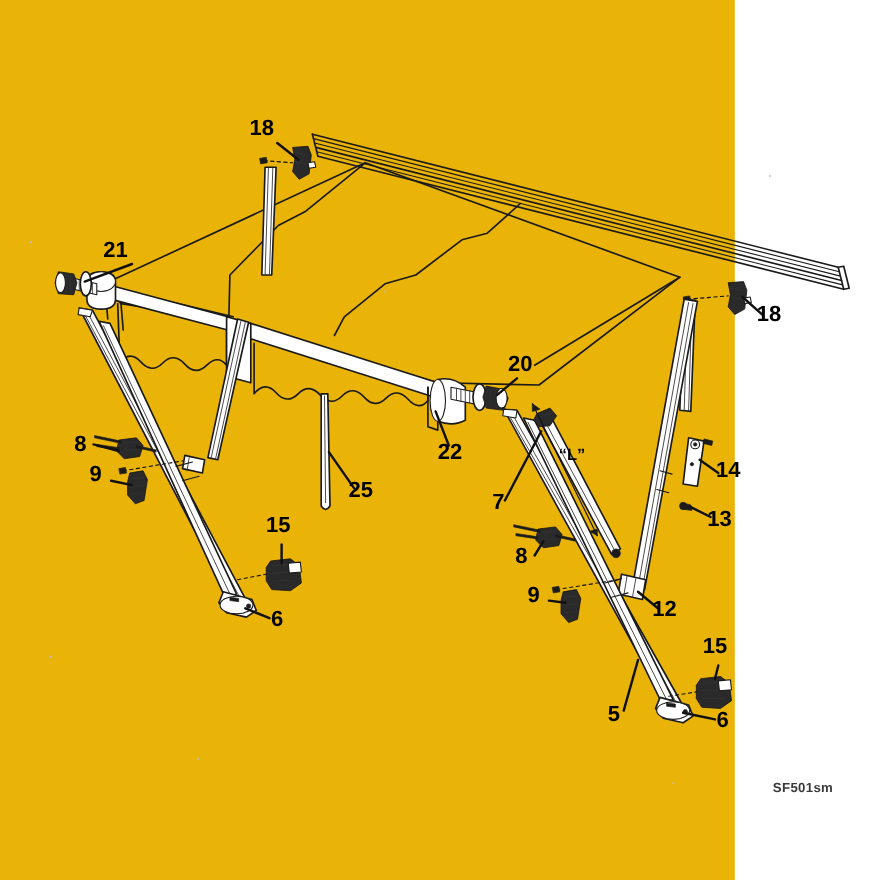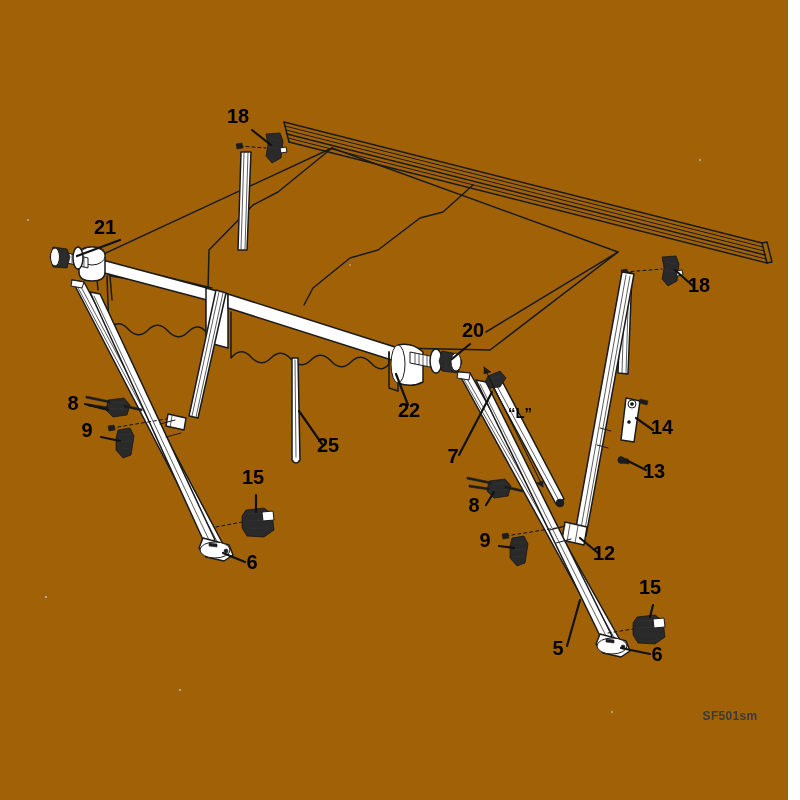--- a/index.html
+++ b/index.html
@@ -1,18 +1,18 @@
 <!DOCTYPE html>
 <html><head>
 <meta charset="utf-8">
 <style>
   html,body{margin:0;padding:0;background:#ffffff;}
   body{width:800px;height:800px;overflow:hidden;
        font-family:"Liberation Sans",sans-serif;}
-  #stage{position:relative;width:788px;height:800px;background:#a16207;}
+  #stage{position:relative;width:668px;height:800px;background:#eab308;}
   svg#diagram{position:absolute;left:0;top:0;width:800px;height:800px;display:block;}
   .ln{fill:none;stroke:#1a1a1a;stroke-width:1.5;stroke-linecap:round;stroke-linejoin:round;}
   .ln-thin{fill:none;stroke:#1a1a1a;stroke-width:1;stroke-linecap:round;stroke-linejoin:round;}
   .ln-hair{fill:none;stroke:#333333;stroke-width:0.8;stroke-linecap:round;}
   .leader{fill:none;stroke:#111111;stroke-width:2.2;stroke-linecap:round;}
   .leader-thin{fill:none;stroke:#111111;stroke-width:1;stroke-linecap:round;}
   .fillw{fill:#ffffff;stroke:#1a1a1a;stroke-width:1.5;stroke-linejoin:round;}
   .fillw-thin{fill:#ffffff;stroke:#1a1a1a;stroke-width:1;stroke-linejoin:round;}
   .dark{fill:#1c1c1c;stroke:#1c1c1c;stroke-width:0.6;}
   .darkish{fill:#2a2a2a;stroke:#111;stroke-width:0.7;}

